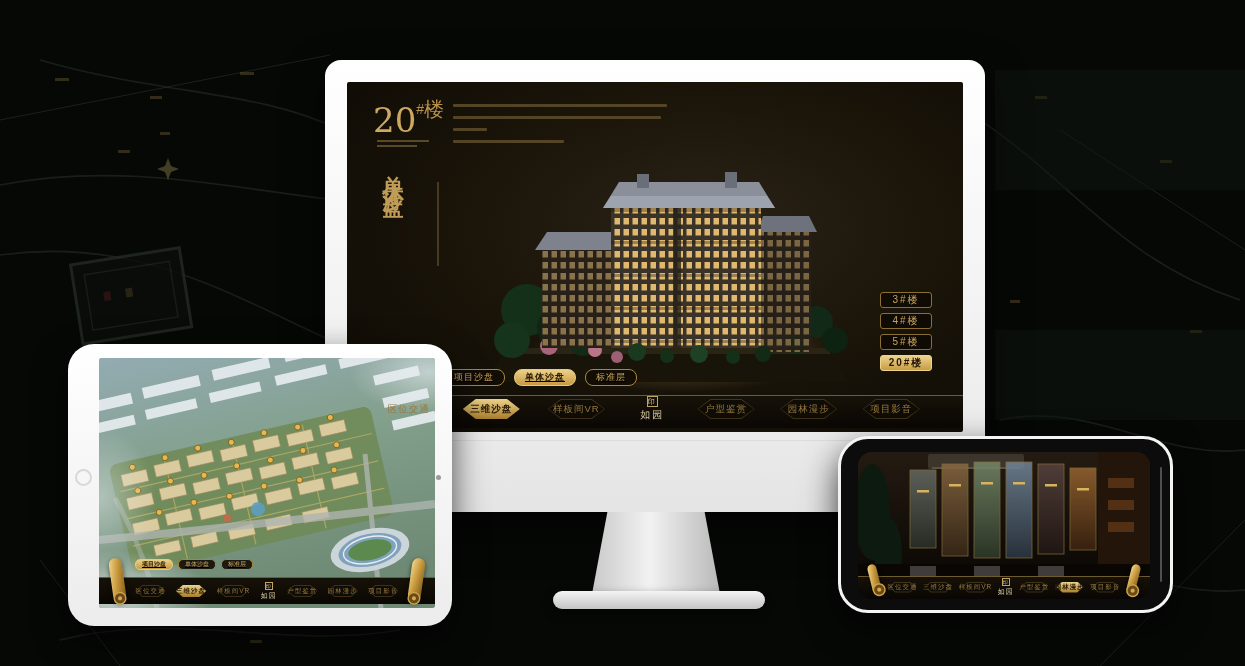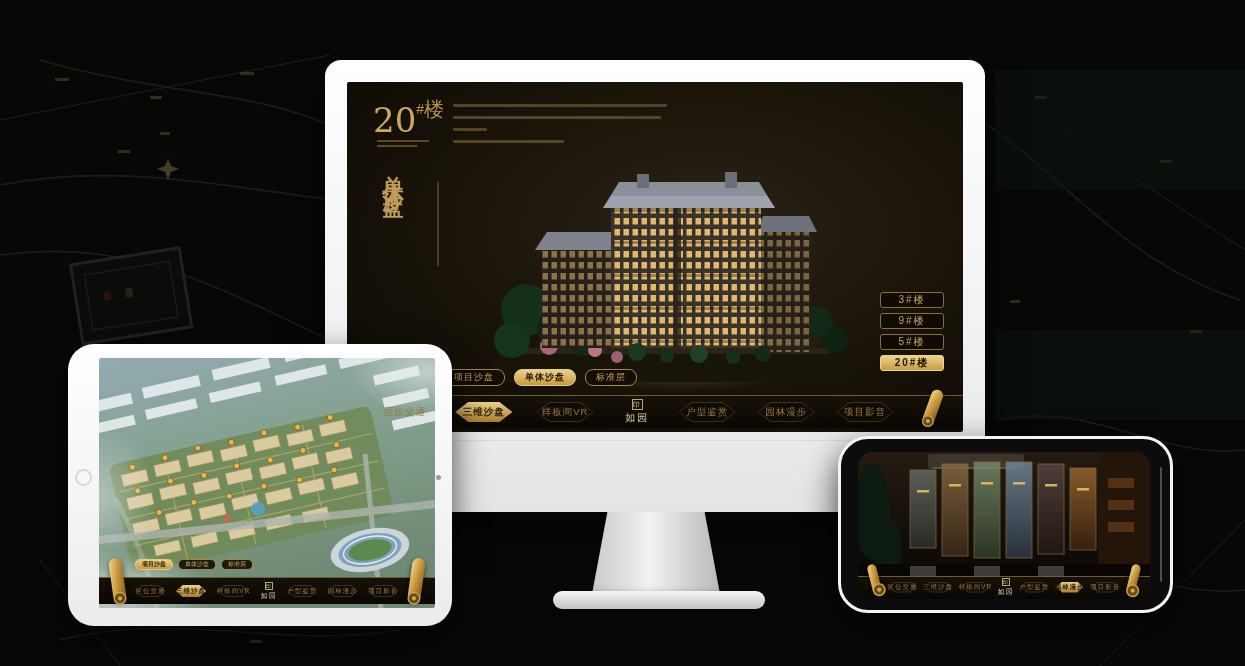--- a/index.html
+++ b/index.html
@@ -44,36 +44,36 @@
   .hl-vert { margin:12px 0 0 6px; writing-mode:vertical-rl; font-size:21px; letter-spacing:7px;
     color:#bf9c58; height:118px; font-weight:600; }
   .hl-vbar { position:absolute; left:64px; top:86px; width:2px; height:84px; background:#5c4b28; opacity:.7; }
 
   
   .para { position:absolute; left:106px; top:22px; width:214px; }
   .para .ln { height:3px; background:#5f4e2c; margin-bottom:9px; opacity:.85; border-radius:1px; }
 
   
   .floor-col { position:absolute; left:533px; top:210px; display:flex; flex-direction:column; gap:5px; }
-  .floor-btn { width:64px; height:16px; font-size:10px; letter-spacing:2px; color:#c9a45c;
+  .floor-btn { width:52px; height:16px; font-size:10px; letter-spacing:2px; color:#c9a45c;
     background:rgba(14,10,4,.85); border:1px solid #8a6f33; border-radius:3px;
     display:flex; align-items:center; justify-content:center; cursor:pointer; }
   .floor-btn--active { background:linear-gradient(#eed28c,#c79d45); color:#241806;
     border-color:#f0d48c; font-weight:700; }
 
   
-  .tabs { position:absolute; display:flex; gap:9px; }
+  .tabs { position:absolute; display:flex; gap:9px;text-decoration:underline; }
   .tabs--desktop { left:96px; top:287px; }
   .tab { border:1px solid #a8863e; color:#caa45c; background:rgba(18,12,5,.9);
     border-radius:8px; padding:1px 10px; font-size:9px; letter-spacing:1px; cursor:pointer; }
   .tab--active { background:linear-gradient(#ecd08a,#c69a42); color:#2a1d06; border-color:#e8ca7e; font-weight:700; }
 
   
-  .navbar { position:absolute; left:0; right:0; display:flex; align-items:center;
-    background:linear-gradient(#171208,#0a0704); border-top:1px solid rgba(195,160,85,.55); }
+  .navbar { position:absolute; left:0; right:0; display:flex; 
+    background:linear-gradient(#171208,#0a0704); border-top:1px solid rgba(195,160,85,.55);flex-direction:column; }
   .nav-items { flex:1; display:flex; align-items:center; justify-content:space-evenly; }
   .nav-item { position:relative; display:flex; align-items:center; justify-content:center; cursor:pointer; }
   .nav-dia { position:absolute; clip-path:polygon(8% 50%, 27% 0, 73% 0, 92% 50%, 73% 100%, 27% 100%);
     background:rgba(135,108,52,.38); }
   .nav-dia::after { content:''; position:absolute; inset:1px; clip-path:inherit; background:#0f0b05; }
   .nav-item--active .nav-dia { background:linear-gradient(#ecd28c,#a87d2c); }
   .nav-item--active .nav-dia::after { display:none; }
   .nav-lbl { position:relative; z-index:1; color:#97793f; letter-spacing:1px; }
   .nav-item--active .nav-lbl { color:#2a1d06; font-weight:700; }
   .nav-logo { display:flex; flex-direction:column; align-items:center; gap:1px; color:#d9cba2; }
@@ -252,21 +252,21 @@
             <circle cx="180" cy="206" r="7" fill="#143019"></circle>
           <circle cx="212" cy="204" r="9" fill="#1e4024"></circle>
             <circle cx="246" cy="207" r="7" fill="#143019"></circle>
           <circle cx="276" cy="204" r="8" fill="#122a16"></circle>
             <circle cx="130" cy="207" r="6" fill="#9c5f74"></circle>
         </g>
       </svg>
 
       <div class="floor-col" id="floor-buttons">
           <div class="floor-btn">3#楼</div>
-          <div class="floor-btn">9#楼</div>
+          <div class="floor-btn">4#楼</div>
           <div class="floor-btn">5#楼</div>
           <div class="floor-btn floor-btn--active">20#楼</div>
         </div>
 
       <div class="tabs tabs--desktop" id="tabs-desktop">
           <div class="tab">项目沙盘</div>
           <div class="tab tab--active">单体沙盘</div>
           <div class="tab">标准层</div>
         </div>
 

